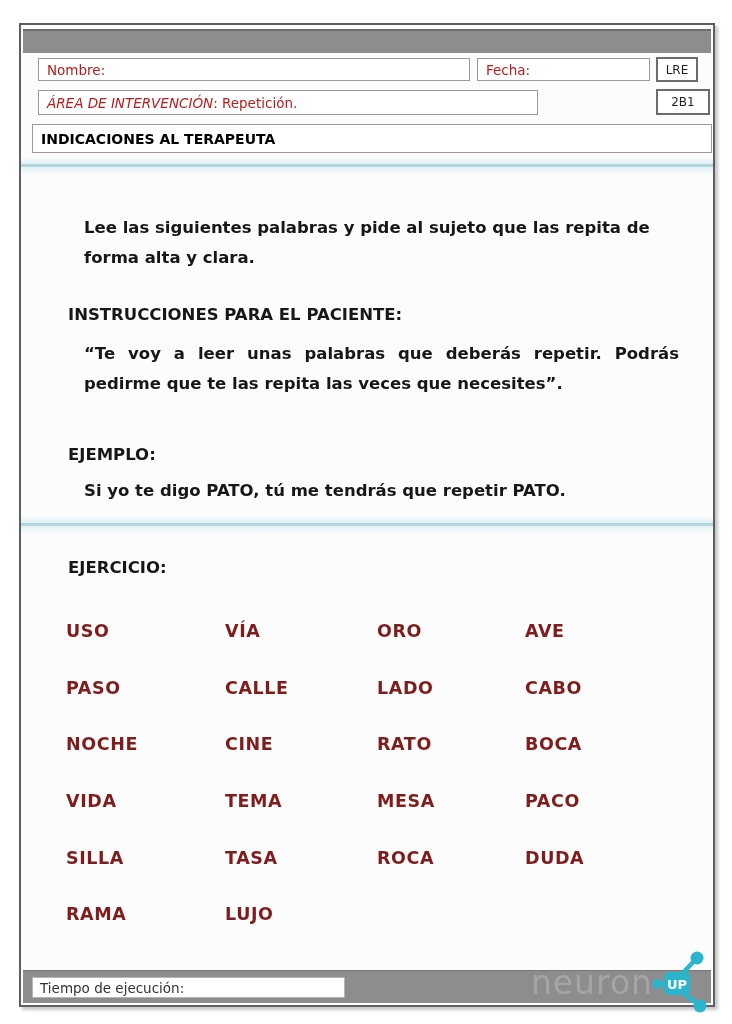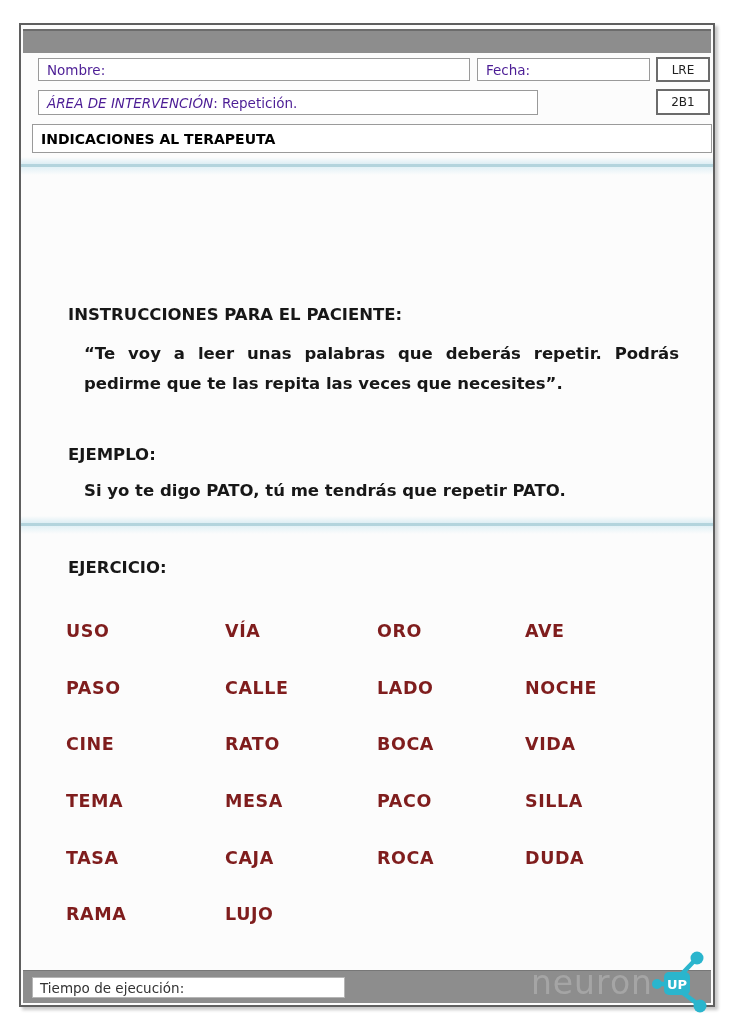--- a/index.html
+++ b/index.html
@@ -30,37 +30,37 @@
     height:24px;
     background:#8d8d8d;
     border-top:2px solid #6c6c6c;
   }
   
   .fieldbox {
     position:absolute;
     background:#ffffff;
     border:1px solid #9a9a9a;
     font-size:13.5px;
-    color:#4c1d95;
+    color:#b91c1c;
     display:flex; align-items:center;
     padding:0 8px;
     white-space:nowrap; overflow:hidden;
   }
   .codebox {
     position:absolute;
     background:#ffffff;
     border:2px solid #6b6b6b;
     font-size:12px;
     color:#222;
     display:flex; align-items:center; justify-content:center;
   }
   .row-name   { top:33px; height:23px; }
   .nombre     { left:17px;  width:432px; }
   .fecha      { left:456px; width:173px; }
-  .lre        { top:32px; left:635px; width:54px; height:25px;align-items:center; }
+  .lre        { top:32px; left:635px; width:42px; height:25px;align-items:center; }
   .area       { top:65px; height:25px; left:17px; width:500px; }
   .b2b1       { top:64px; left:635px; width:54px; height:26px; }
   .area .it   { font-style:italic; }
   .indicaciones {
     top:99px; height:29px; left:11px; width:680px;
     font-weight:bold; font-size:14px; color:#000000;
   }
   
   .divider {
     position:absolute; left:0; right:0; height:3px;
@@ -154,48 +154,49 @@
     <div class="codebox b2b1">
       <span>2B1</span>
     </div>
 
     <div class="fieldbox indicaciones">
       <span>INDICACIONES AL TERAPEUTA</span>
     </div>
 
     <div class="divider div1"></div>
 
+    <p class="tblock intro indent">Lee las siguientes palabras y pide al sujeto que las repita de forma alta y clara.</p>
     <p class="tblock instr-head">INSTRUCCIONES PARA EL PACIENTE:</p>
     <p class="tblock instr-quote indent">“Te voy a leer unas palabras que deberás repetir. Podrás pedirme que te las repita las veces que necesites”.</p>
     <p class="tblock ejemplo-head">EJEMPLO:</p>
     <p class="tblock ejemplo-text indent">Si yo te digo PATO, tú me tendrás que repetir PATO.</p>
 
     <div class="divider div2"></div>
 
     <p class="tblock ejercicio-head">EJERCICIO:</p>
 
     <div class="wordgrid">
       <span class="word">USO</span>
       <span class="word">VÍA</span>
       <span class="word">ORO</span>
       <span class="word">AVE</span>
       <span class="word">PASO</span>
       <span class="word">CALLE</span>
       <span class="word">LADO</span>
+      <span class="word">CABO</span>
       <span class="word">NOCHE</span>
       <span class="word">CINE</span>
       <span class="word">RATO</span>
       <span class="word">BOCA</span>
       <span class="word">VIDA</span>
       <span class="word">TEMA</span>
       <span class="word">MESA</span>
       <span class="word">PACO</span>
       <span class="word">SILLA</span>
       <span class="word">TASA</span>
-      <span class="word">CAJA</span>
       <span class="word">ROCA</span>
       <span class="word">DUDA</span>
       <span class="word">RAMA</span>
       <span class="word">LUJO</span>
     </div>
 
     <div class="footbar">
       <div class="timebox">
         <span>Tiempo de ejecución:</span>
       </div>

